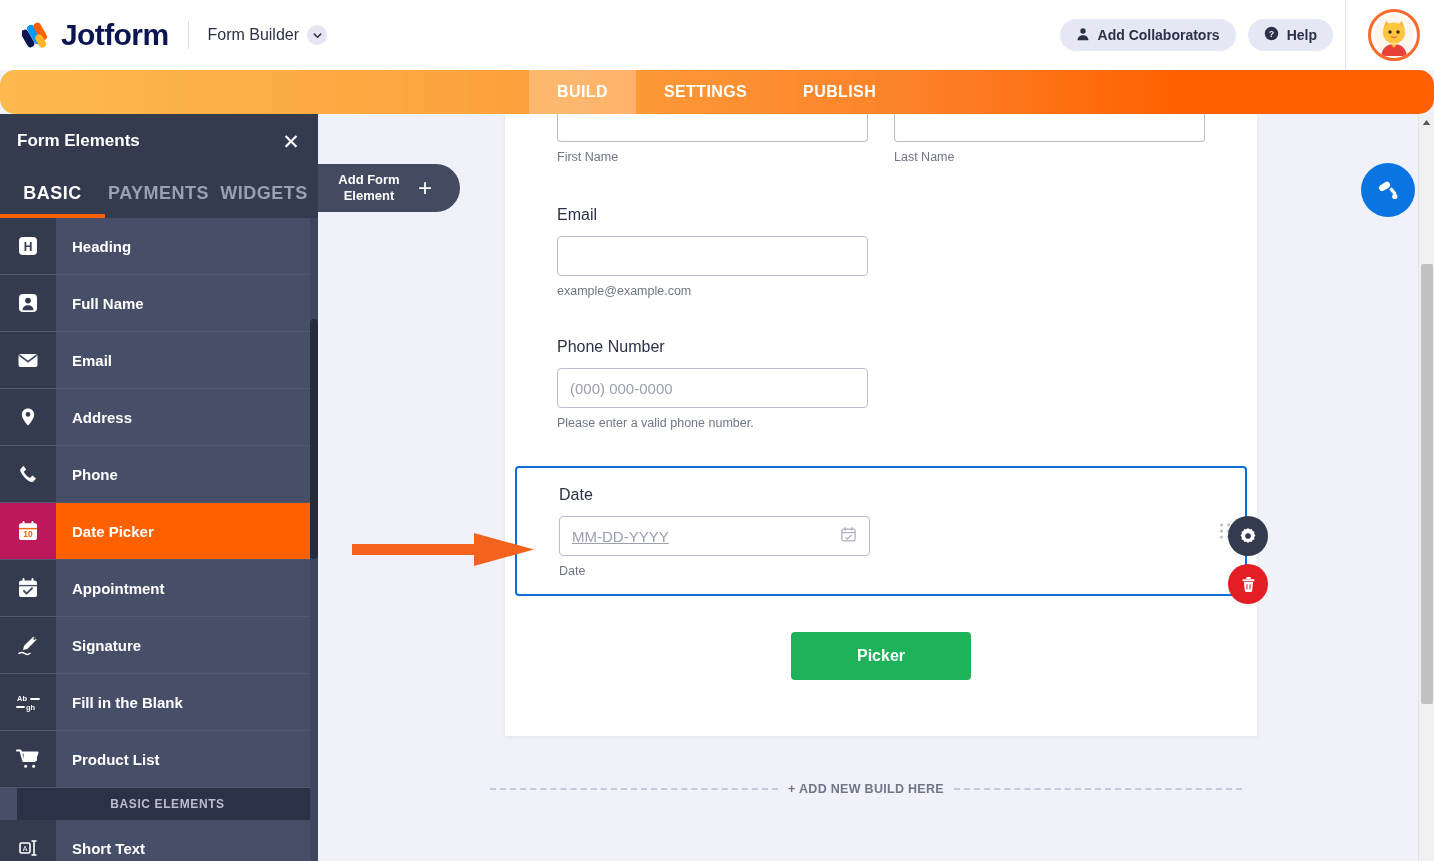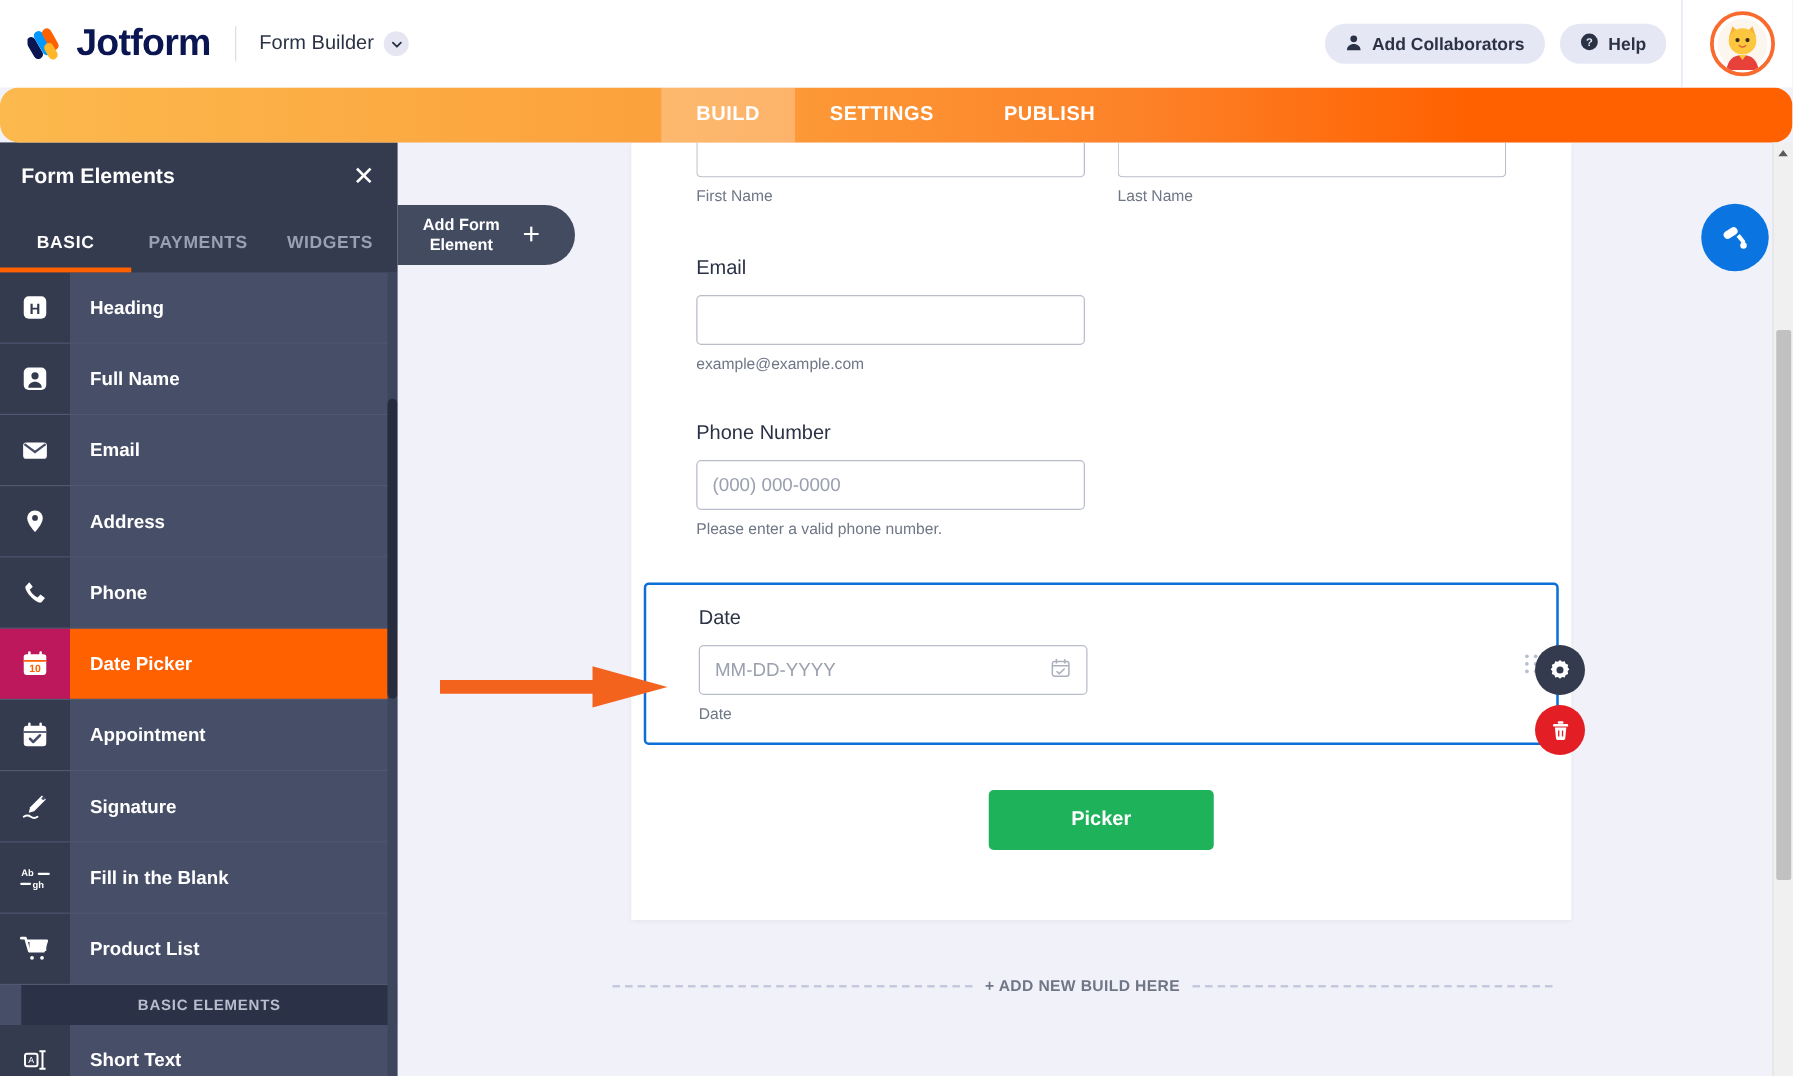--- a/index.html
+++ b/index.html
@@ -78,21 +78,21 @@
     padding: 0 16px 0 17px;
   }
   .sb-title { font-size: 17px; font-weight: bold; color: #fff; }
   .sb-close {
     margin-left: auto; color: #fff; font-size: 21px; line-height: 1; cursor: pointer;
     width: 22px; text-align: center;
   }
   .sb-tabs { height: 50px; background: #343b4f; display: flex; align-items: stretch; }
   .sb-tab {
     flex: 0 0 auto; display: flex; align-items: center; justify-content: center;
-    font-size: 14px; font-weight: bold; color: #9aa0b3; letter-spacing: .5px;
+    font-size: 18px; font-weight: bold; color: #9aa0b3; letter-spacing: .5px;
     cursor: pointer; position: relative;
   }
   .sb-tab:nth-child(1) { width: 105px; }
   .sb-tab:nth-child(2) { width: 107px; }
   .sb-tab:nth-child(3) { width: 104px; }
   .sb-tab.active { color: #fff; }
   .sb-tab.active::after {
     content: ""; position: absolute; bottom: 0; left: 0; right: 0; height: 4px;
     background: #ff6100;
   }
@@ -492,21 +492,21 @@
         <div class="fld-label">Phone Number</div>
         <div class="inp" style="width:311px;">
           <span>(000) 000-0000</span>
         </div>
         <div class="sub">Please enter a valid phone number.</div>
       </div>
 
       <div style="padding-top:36px;">
         <div class="date-block">
           <div class="fld-label">Date</div>
-          <div class="inp" style="width:311px;justify-content:space-between;">
+          <div class="inp" style="width:311px;justify-content:space-between;text-decoration:underline;">
             <span>MM-DD-YYYY</span>
             <span>
               <svg width="17" height="17" viewBox="0 0 18 18">
                 <rect x="2" y="3.4" width="14" height="12.4" rx="1.8" fill="none" stroke="#aab0bd" stroke-width="1.3"></rect>
                 <line x1="2" y1="7" x2="16" y2="7" stroke="#aab0bd" stroke-width="1.3"></line>
                 <line x1="5.4" y1="1.8" x2="5.4" y2="4.6" stroke="#aab0bd" stroke-width="1.3" stroke-linecap="round"></line>
                 <line x1="12.6" y1="1.8" x2="12.6" y2="4.6" stroke="#aab0bd" stroke-width="1.3" stroke-linecap="round"></line>
                 <path d="M6 12 l1.8 1.8 L12 9.8" stroke="#aab0bd" stroke-width="1.3" fill="none" stroke-linecap="round" stroke-linejoin="round"></path>
               </svg>
             </span>

